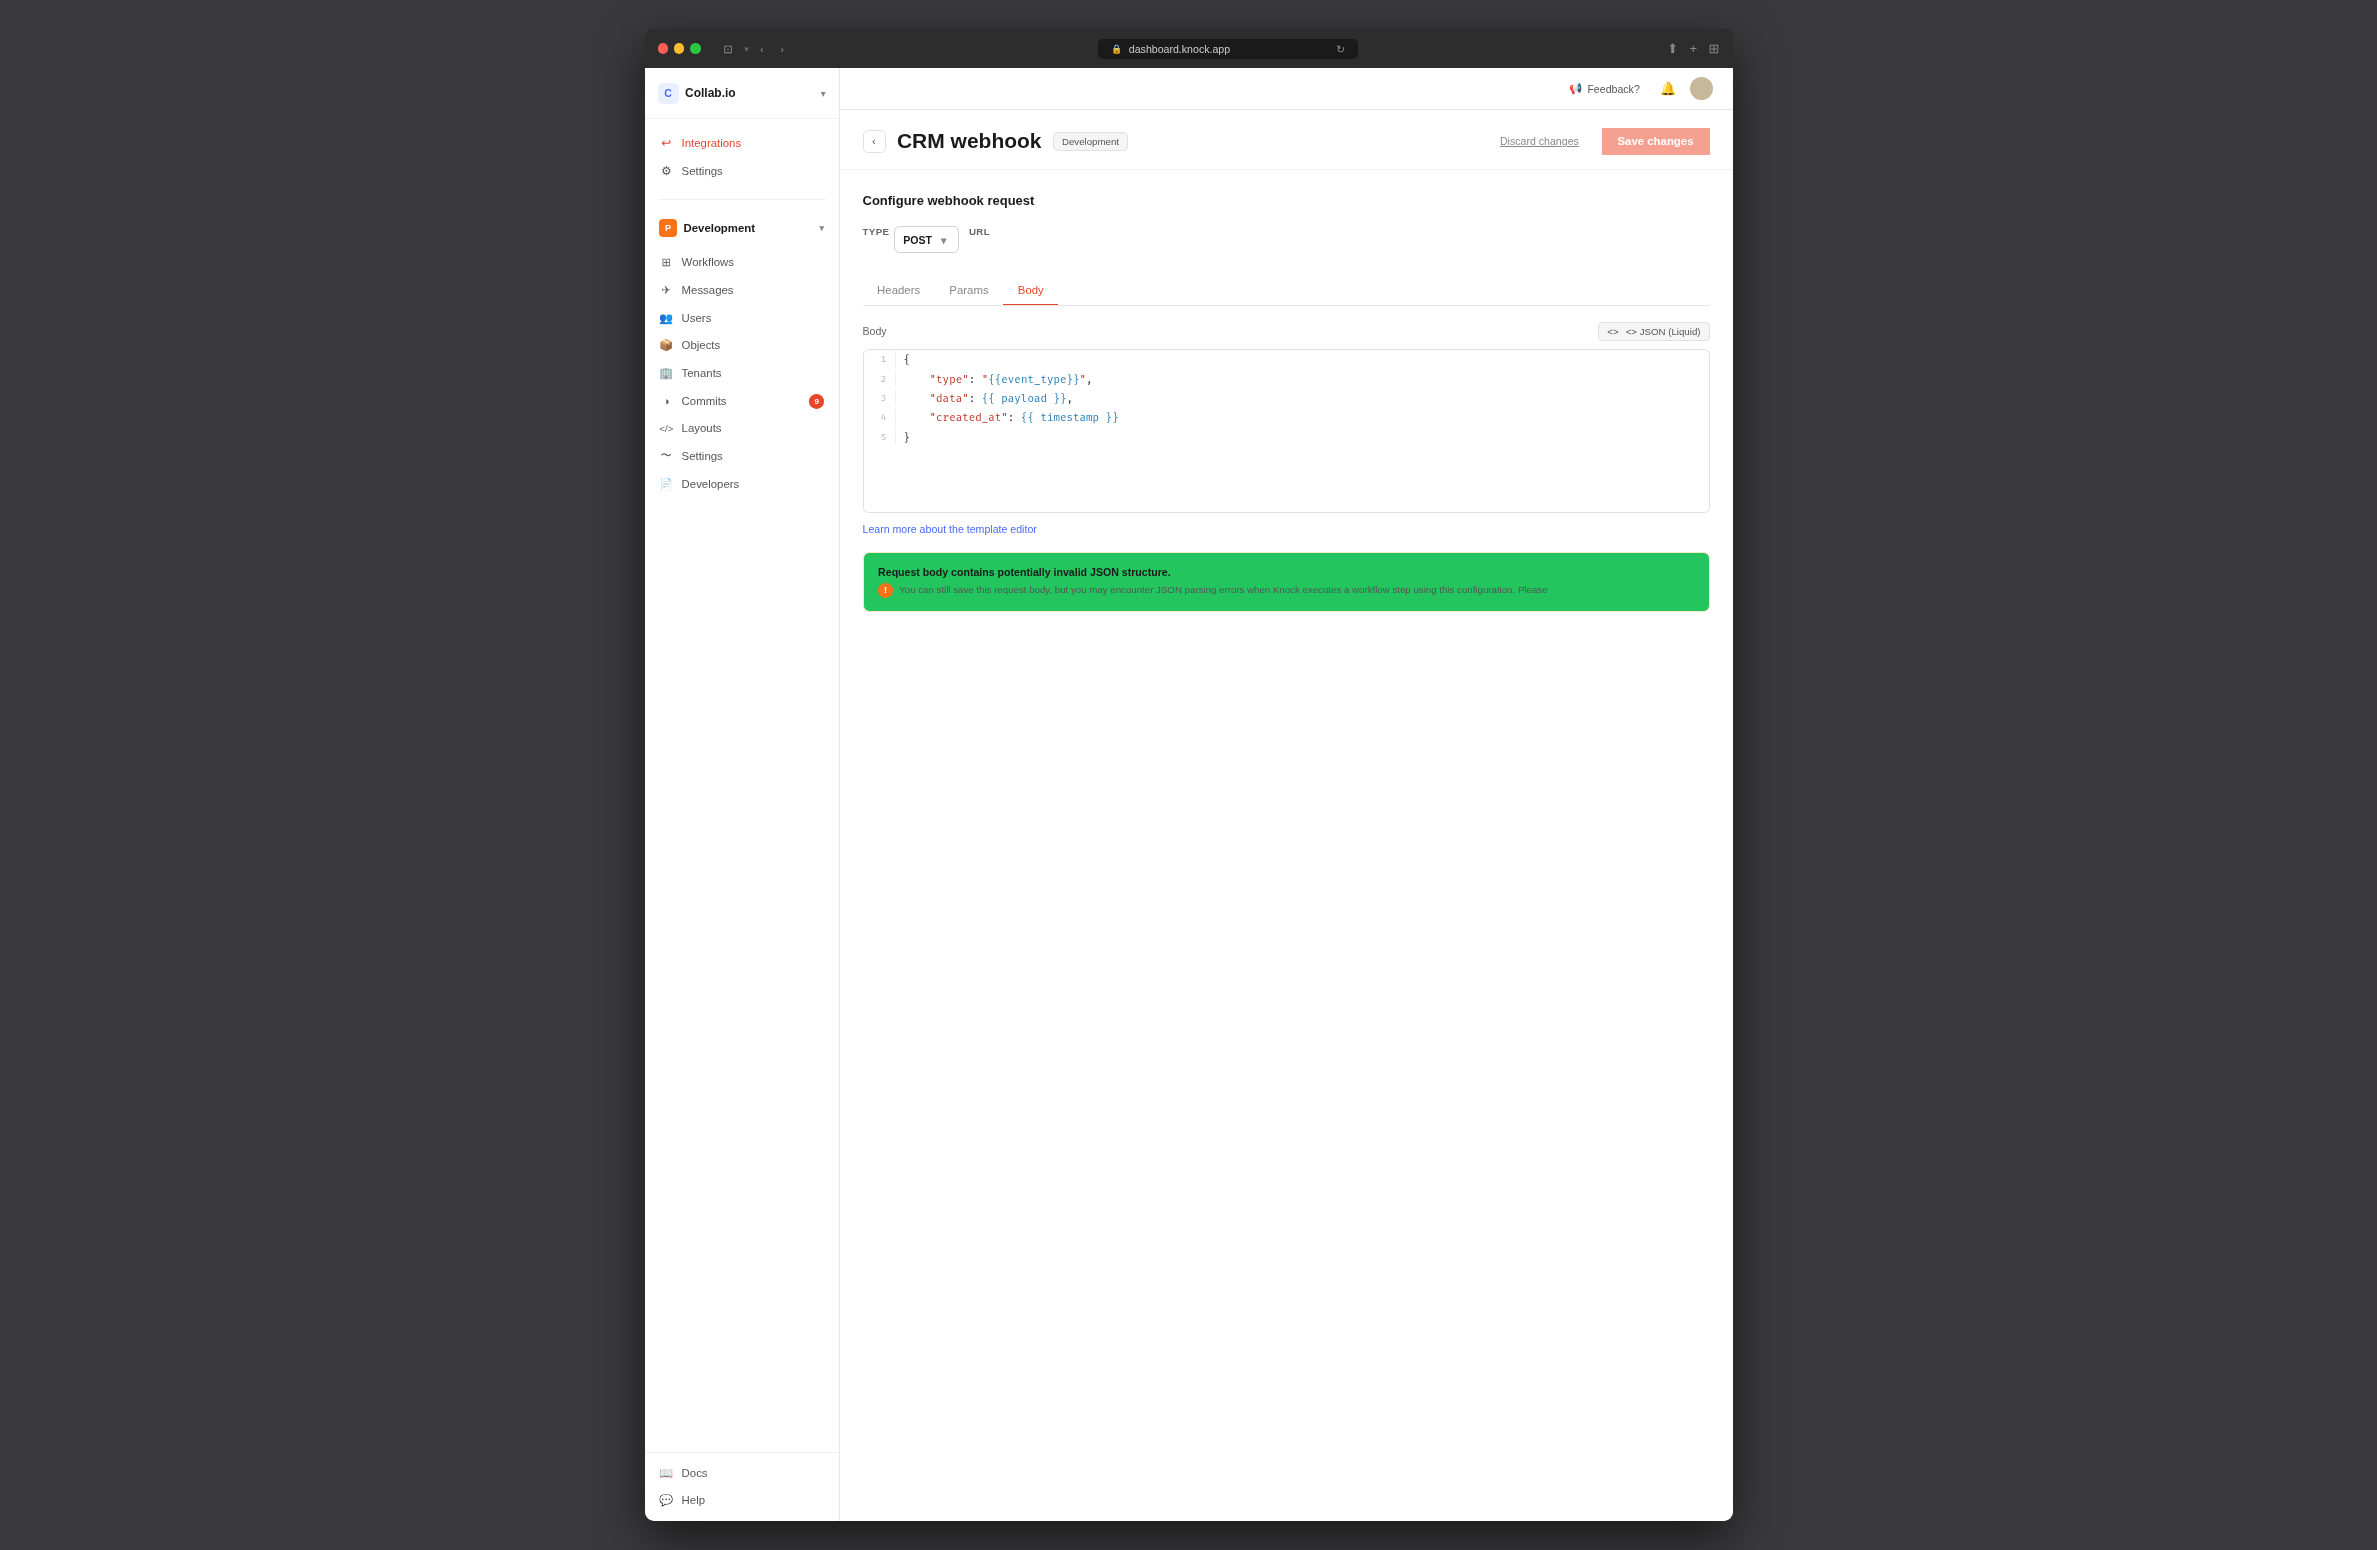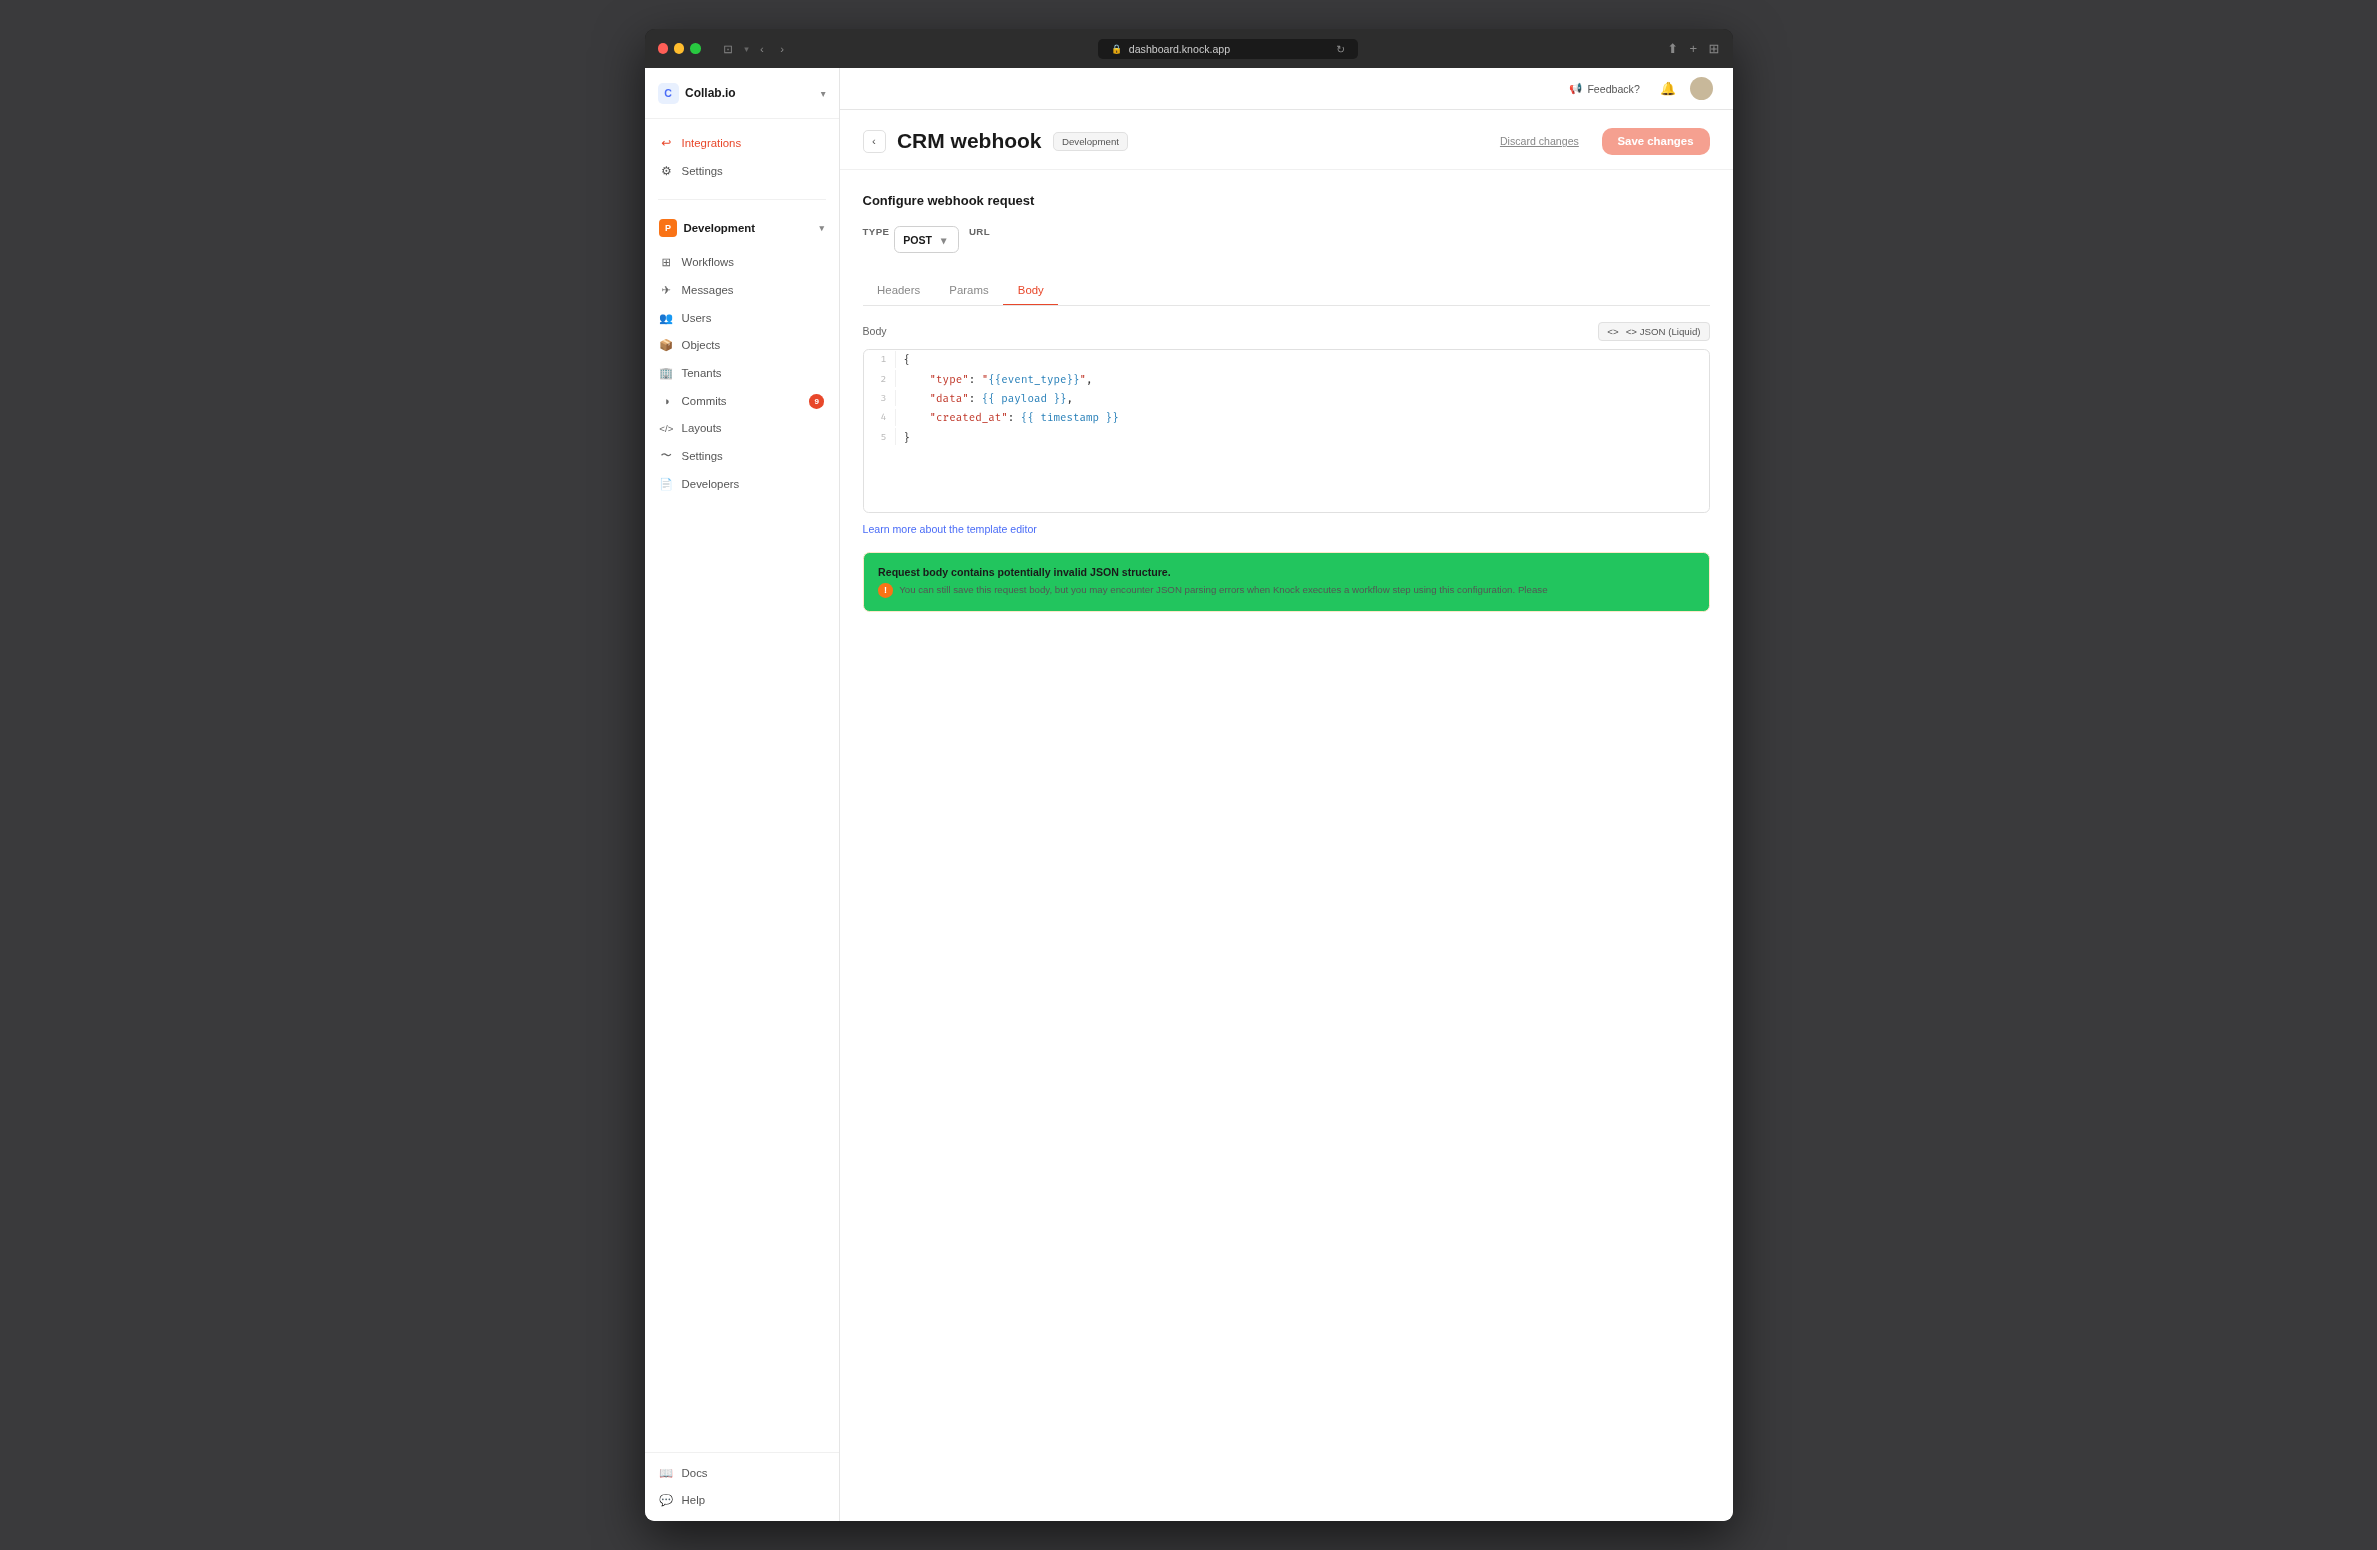--- a/index.html
+++ b/index.html
@@ -297,21 +297,21 @@
       border-radius: 5.7px;
       border: none;
       background: none;
       color: #888;
       font-size: 10.6px;
       cursor: pointer;
       text-decoration: underline;
     }
     .save-btn {
       padding: 7.3px 16px;
-      border-radius: 10px;
+      border-radius: 0;
       border: none;
       background: #f5a090;
       color: white;
       font-size: 11.4px;
       font-weight: 600;
       cursor: pointer;
     }
     
     .content-area {
       flex: 1;

